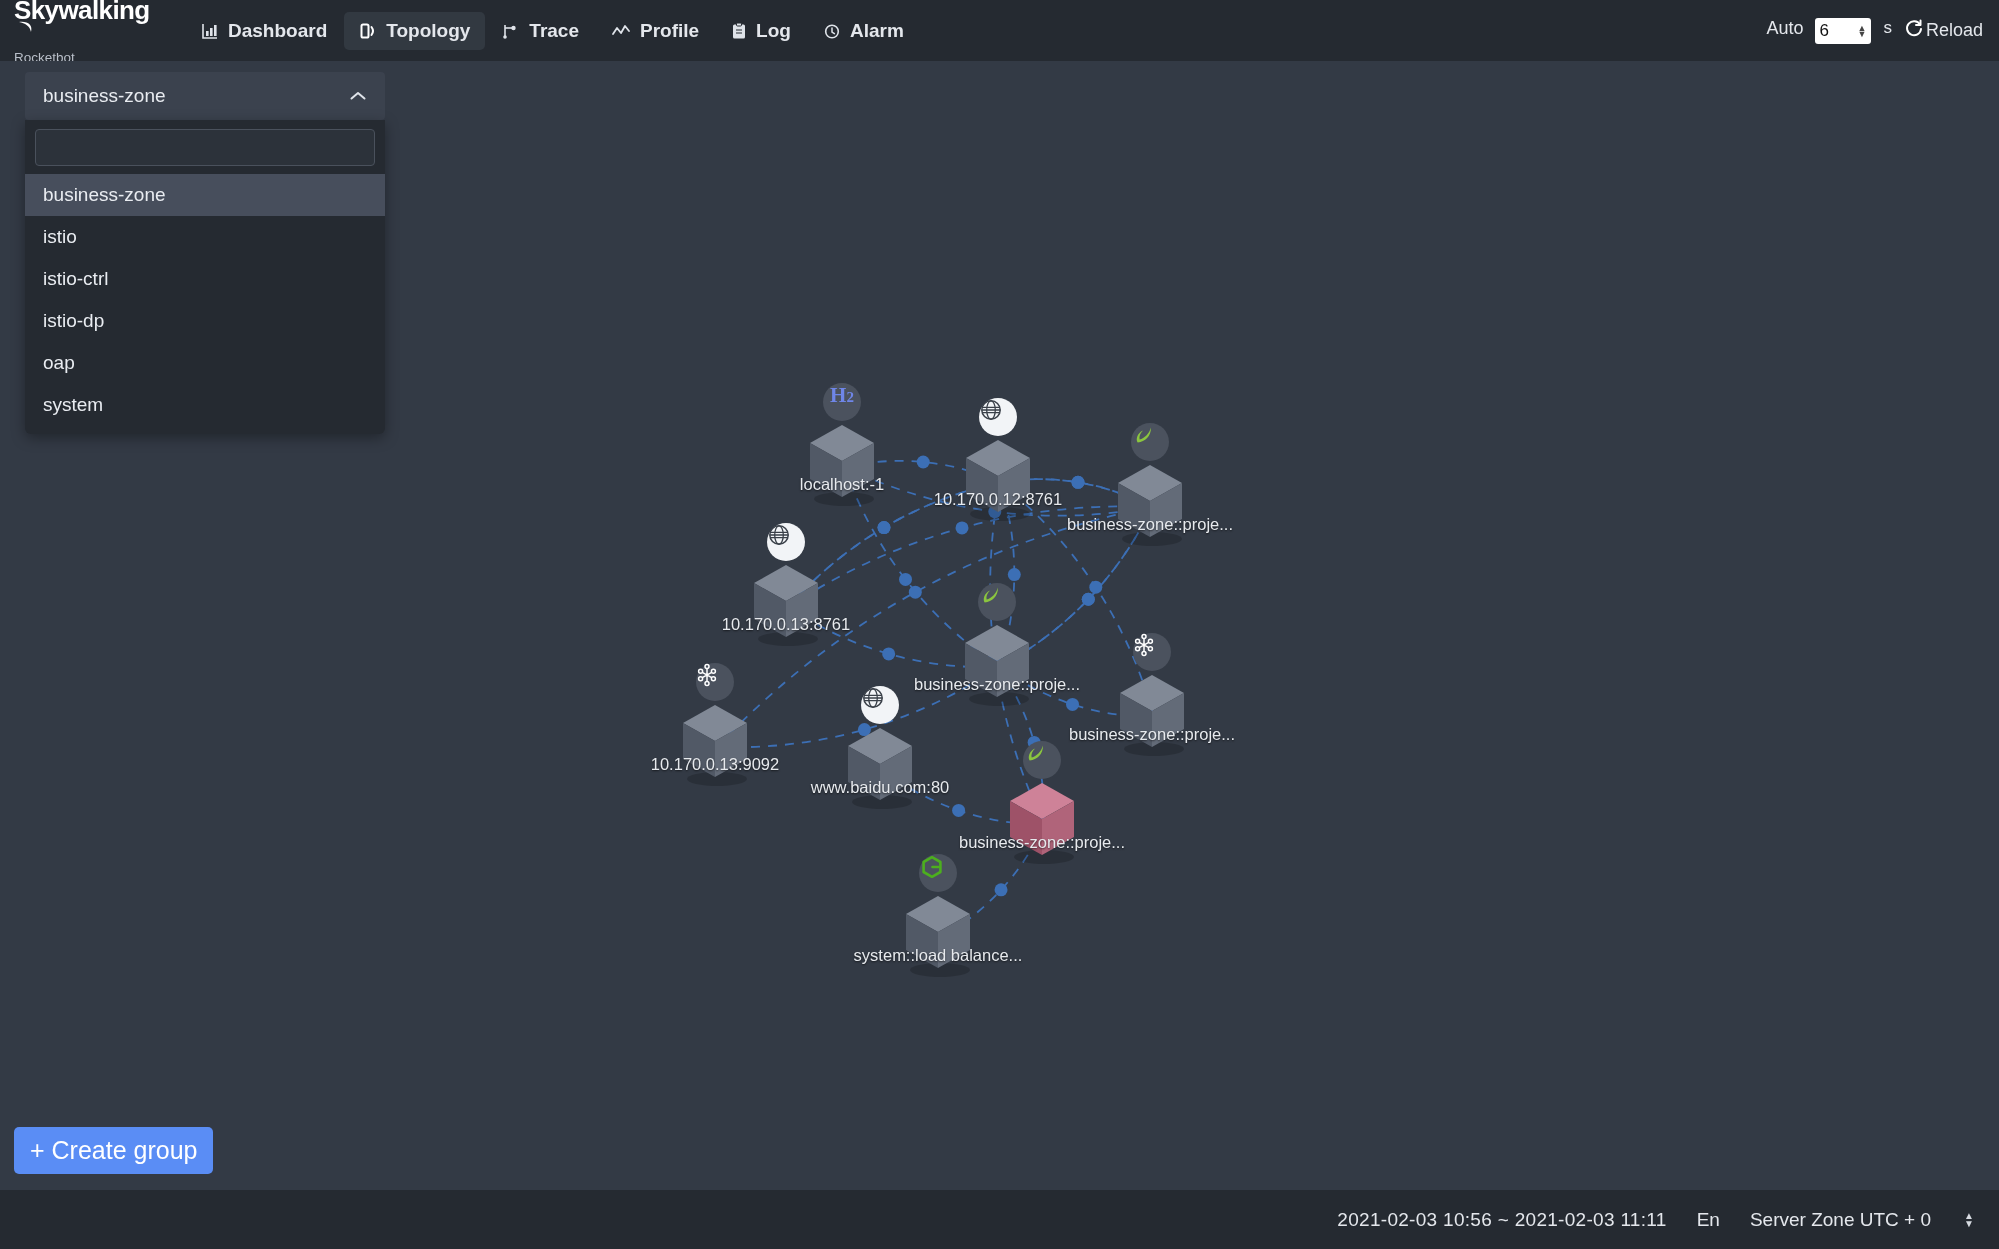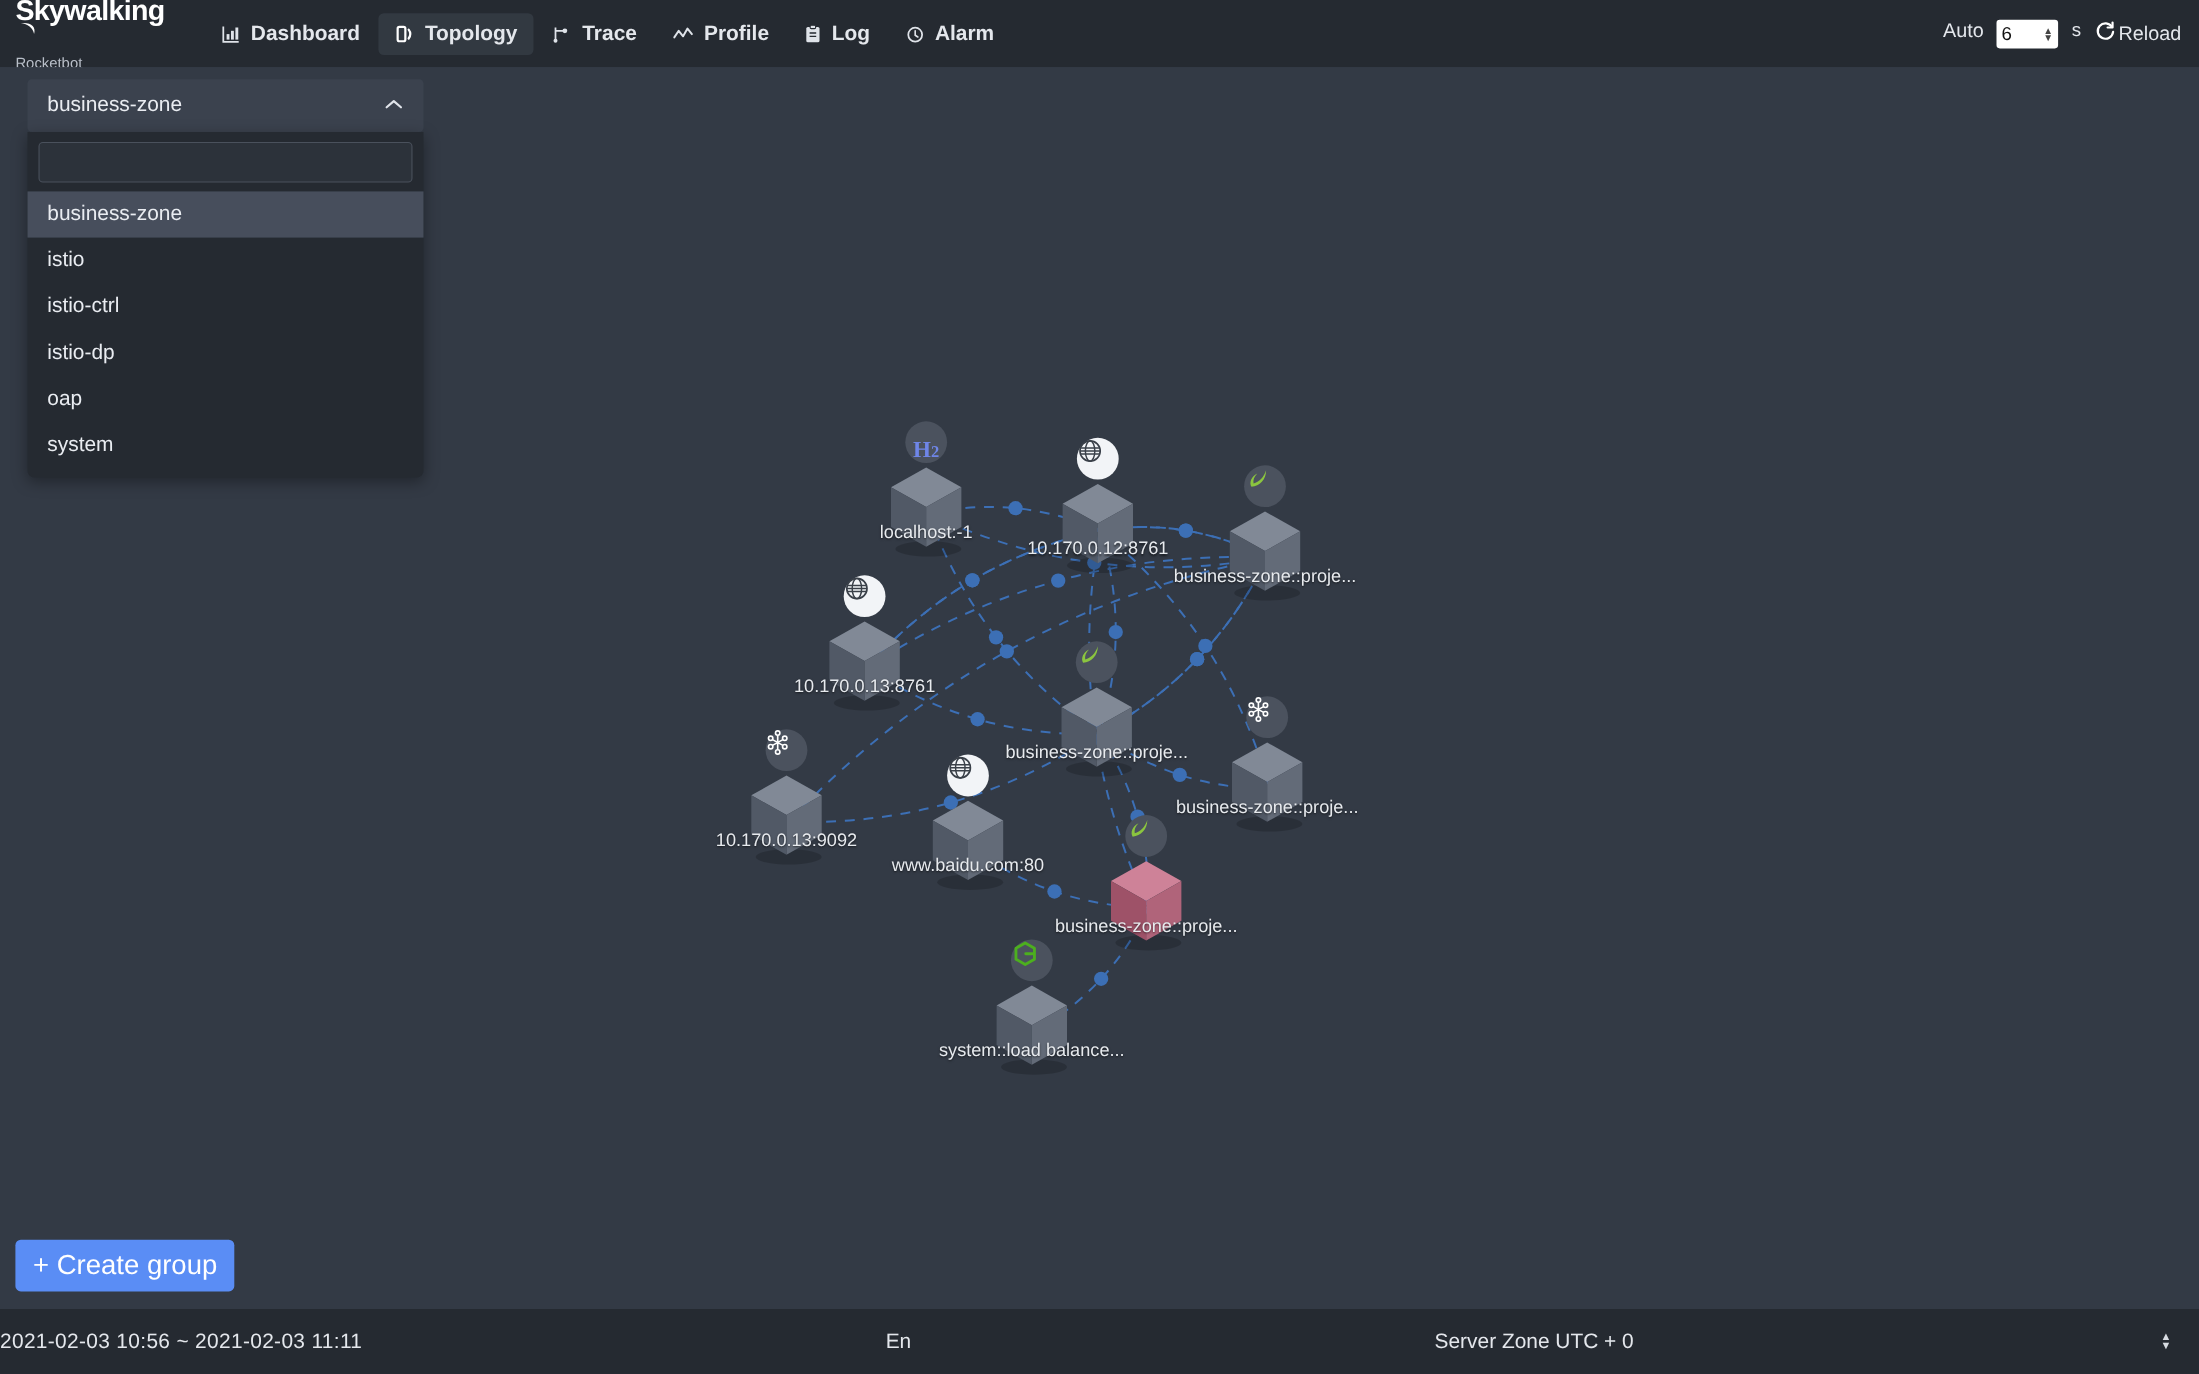--- a/index.html
+++ b/index.html
@@ -111,38 +111,38 @@
   .node { position: absolute; transform: translate(-50%, -50%); }
   .node-label {
     position: absolute; left: 50%; transform: translateX(-50%);
     top: 56px; color: #e7eaee; font-size: 16.5px; white-space: nowrap;
     text-shadow: 0 1px 2px rgba(0,0,0,.6);
   }
   .badge {
     position: absolute; left: 50%; top: -36px; transform: translateX(-50%);
     width: 38px; height: 38px; border-radius: 50%;
     background: #4b525e;
-    display: flex; align-items: flex-end; justify-content: center;
+    display: flex; align-items: flex-start; justify-content: center;
   }
   .badge.light { background: #f2f4f7; }
 
   
   .create-group {
     position: absolute; left: 14px; bottom: 16px;
     background: #5a8df5; color: #fff; border: none; border-radius: 5px;
     font-size: 25px; padding: 9px 16px; cursor: pointer;
     font-family: "Liberation Sans", sans-serif;
     z-index: 30;
   }
 
   
   .footer {
     position: absolute; left: 0; bottom: 0; width: 1999px; height: 59px;
     background: #252a31; display: flex; align-items: center;
-    justify-content: space-between; gap: 30px; padding-right: 22px;
+    justify-content: flex-end; gap: 30px; padding-right: 22px;
     color: #e4e7ec; font-size: 19px;
   }
   .footer .time { letter-spacing: .3px; }
   .footer .pick {
     width: 16px; height: 24px; display:flex; flex-direction:column;
     align-items:center; justify-content:center; line-height: 8px;
     font-size: 10px; color:#d8dce2; cursor: pointer;
   }
 </style>
 </head>

